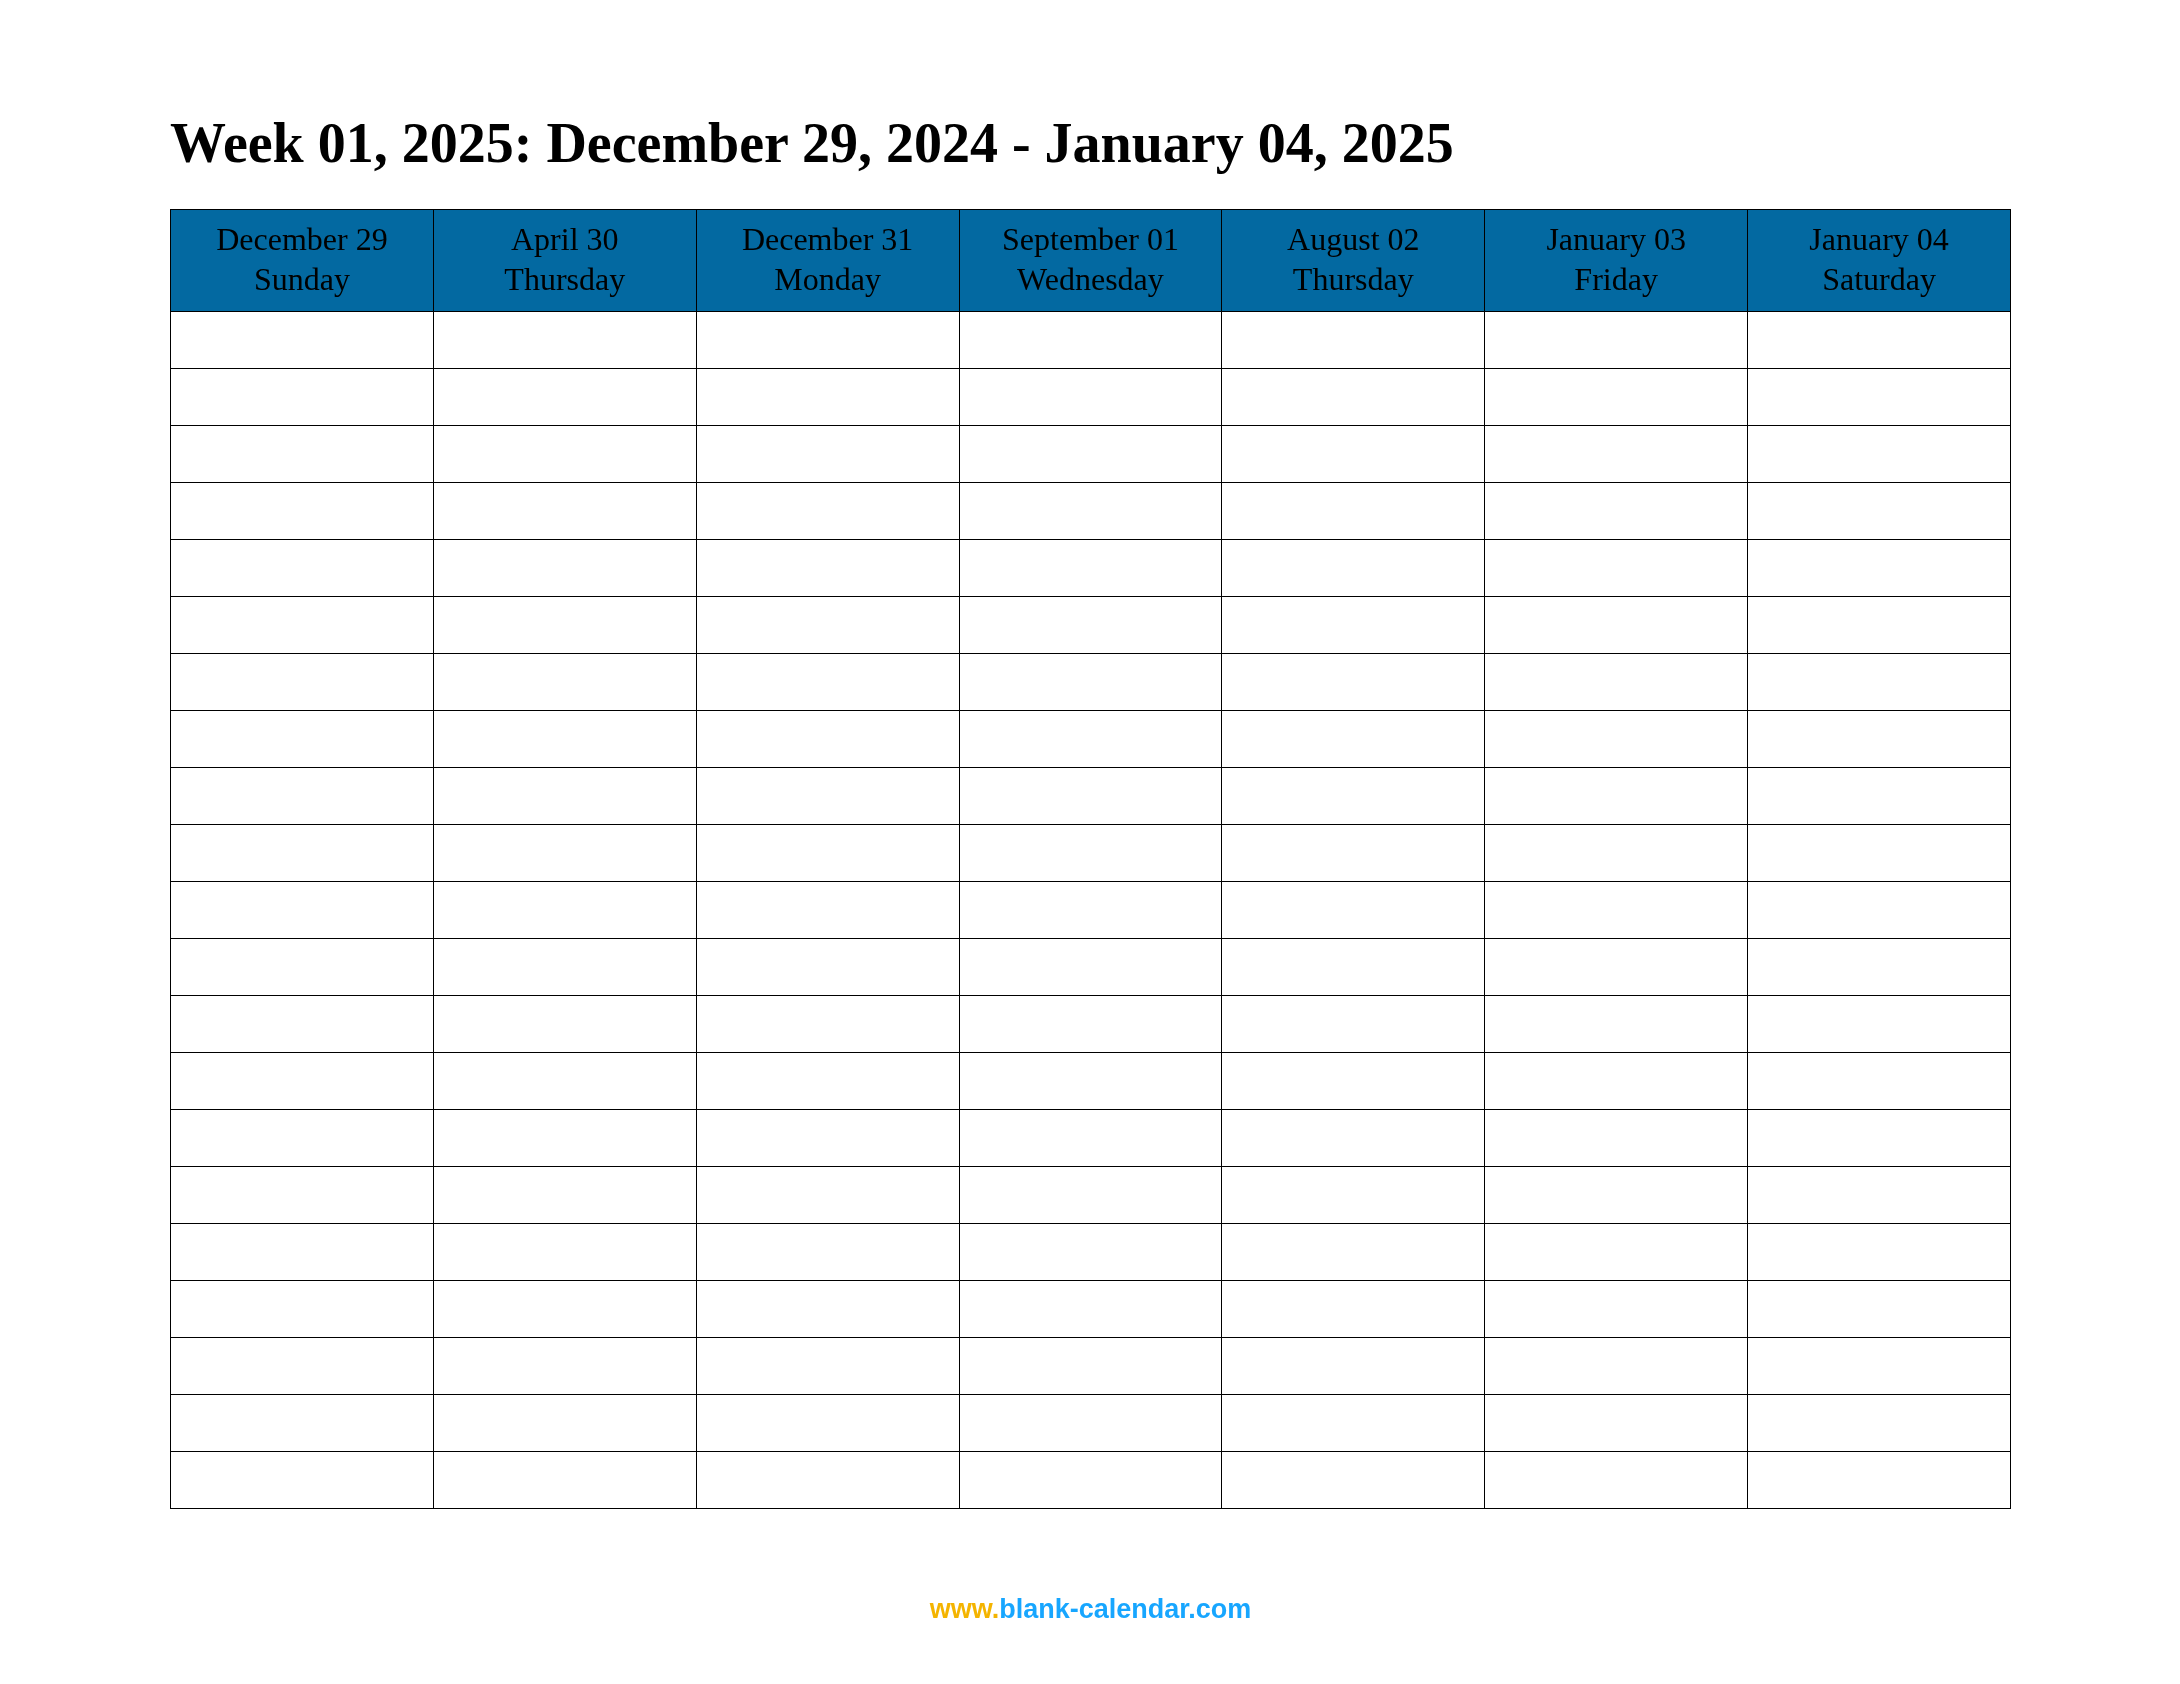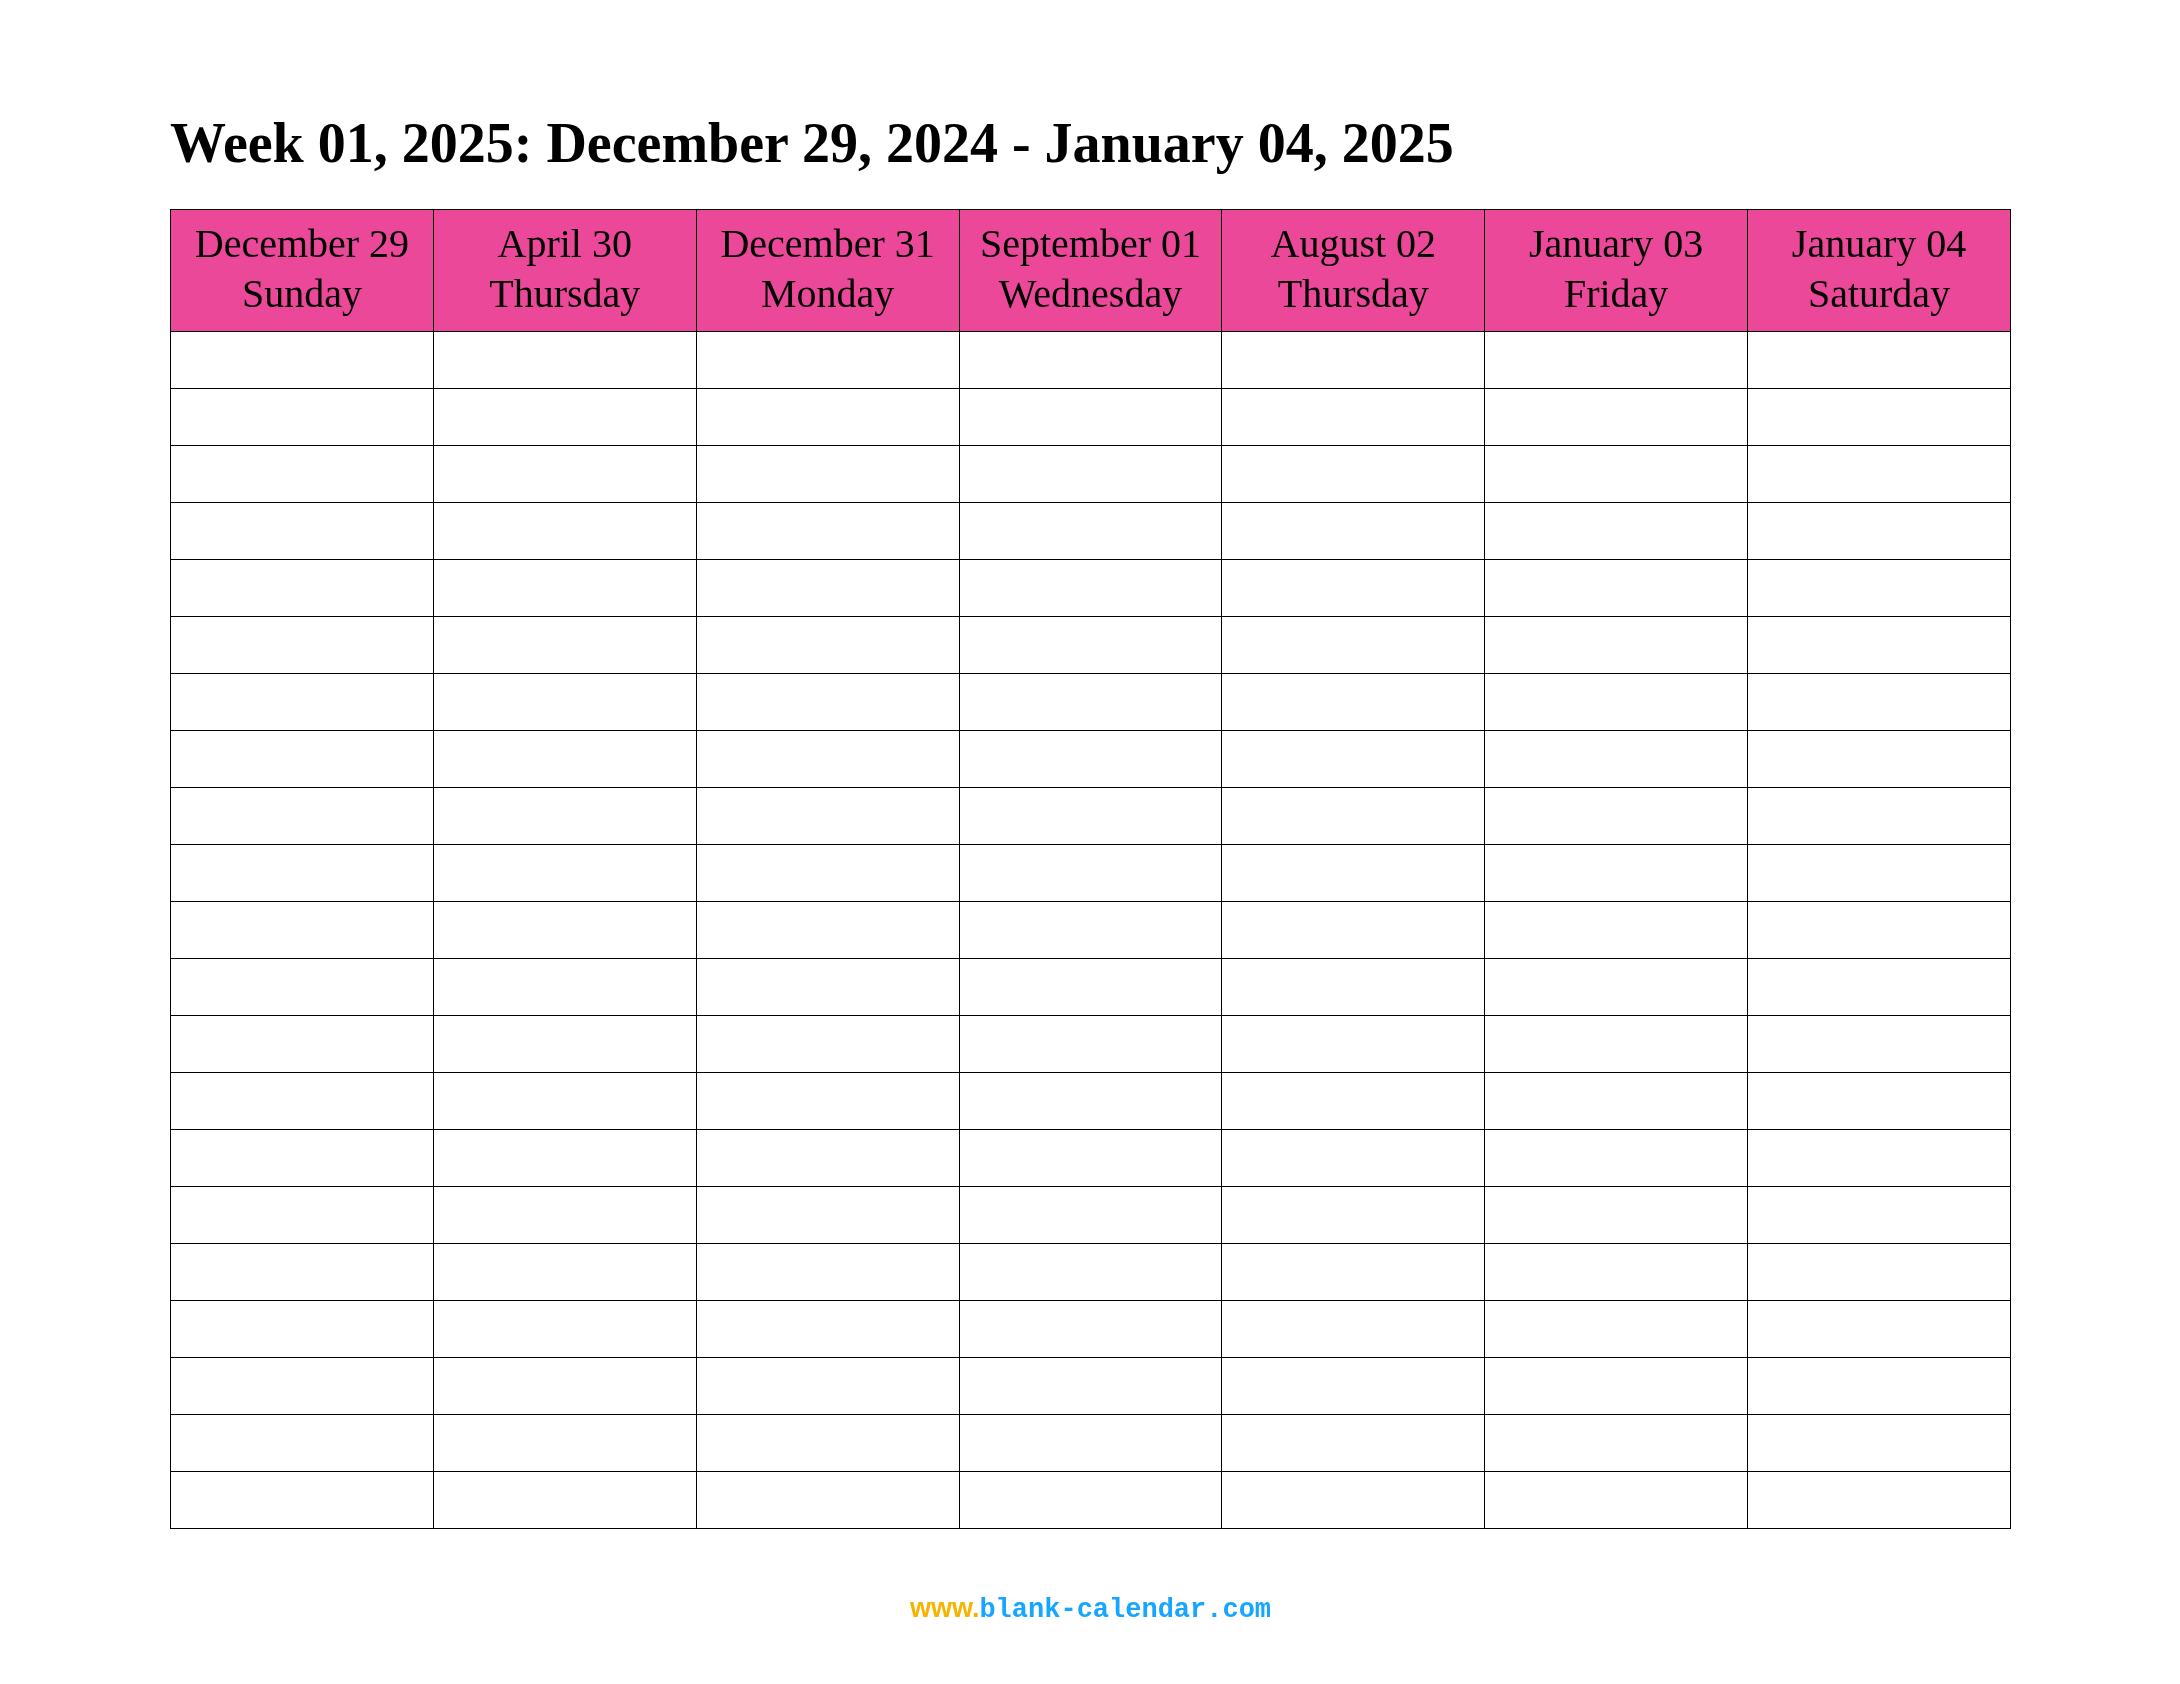--- a/index.html
+++ b/index.html
@@ -24,23 +24,23 @@
     margin: 0 0 34px 0;
     color: #000;
   }
   table.calendar {
     width: 100%;
     border-collapse: collapse;
     table-layout: fixed;
   }
   table.calendar th {
     border: 1.7px solid #000;
-    background: #ec4899;
+    background: #0369a1;
     font-weight: normal;
-    font-size: 40px;
+    font-size: 32px;
     line-height: 1.25;
     padding: 8.5px 3.4px 12px 3.4px;
     text-align: center;
     color: #000;
   }
   table.calendar th .date-line,
   table.calendar th .dow-line {
     display: block;
   }
   table.calendar td {
@@ -52,21 +52,21 @@
     position: absolute;
     left: 0;
     right: 0;
     bottom: 60px;
     text-align: center;
     font-family: Arial, Helvetica, sans-serif;
     font-size: 27px;
     font-weight: bold;
   }
   .footer-link .www { color: #f4b400; text-align: center; }
-  .footer-link .domain { color: #17a6ff; font-family: Liberation Mono, monospace; }
+  .footer-link .domain { color: #17a6ff; }
 </style>
 </head>
 <body>
 
 <div class="page">
 
   <h1 class="title">Week 01, 2025: December 29, 2024 - January 04, 2025</h1>
 
   <table class="calendar">
     <thead>

